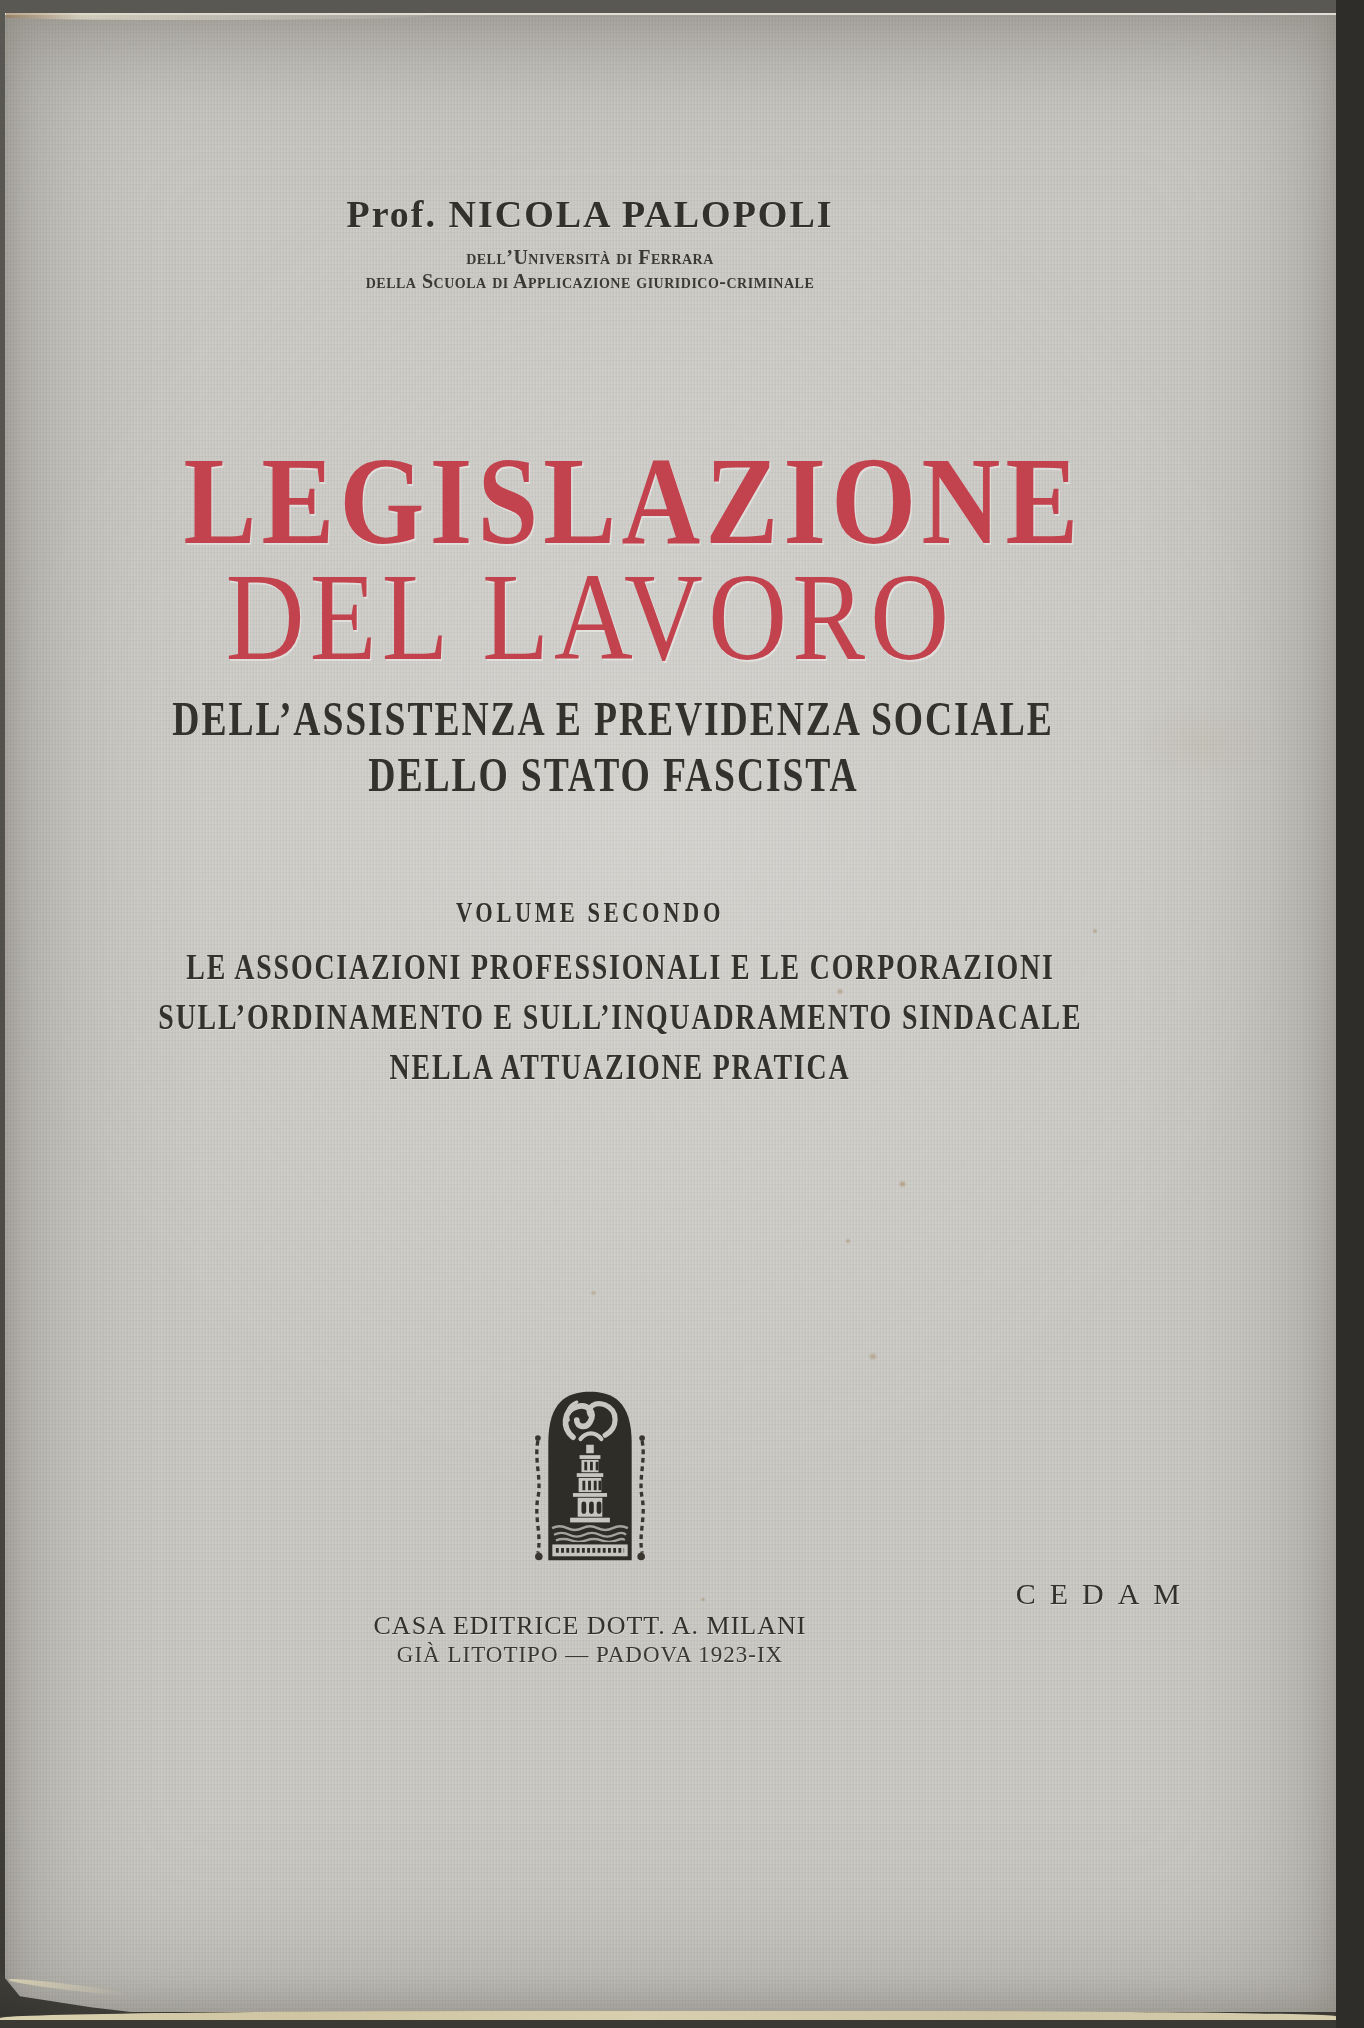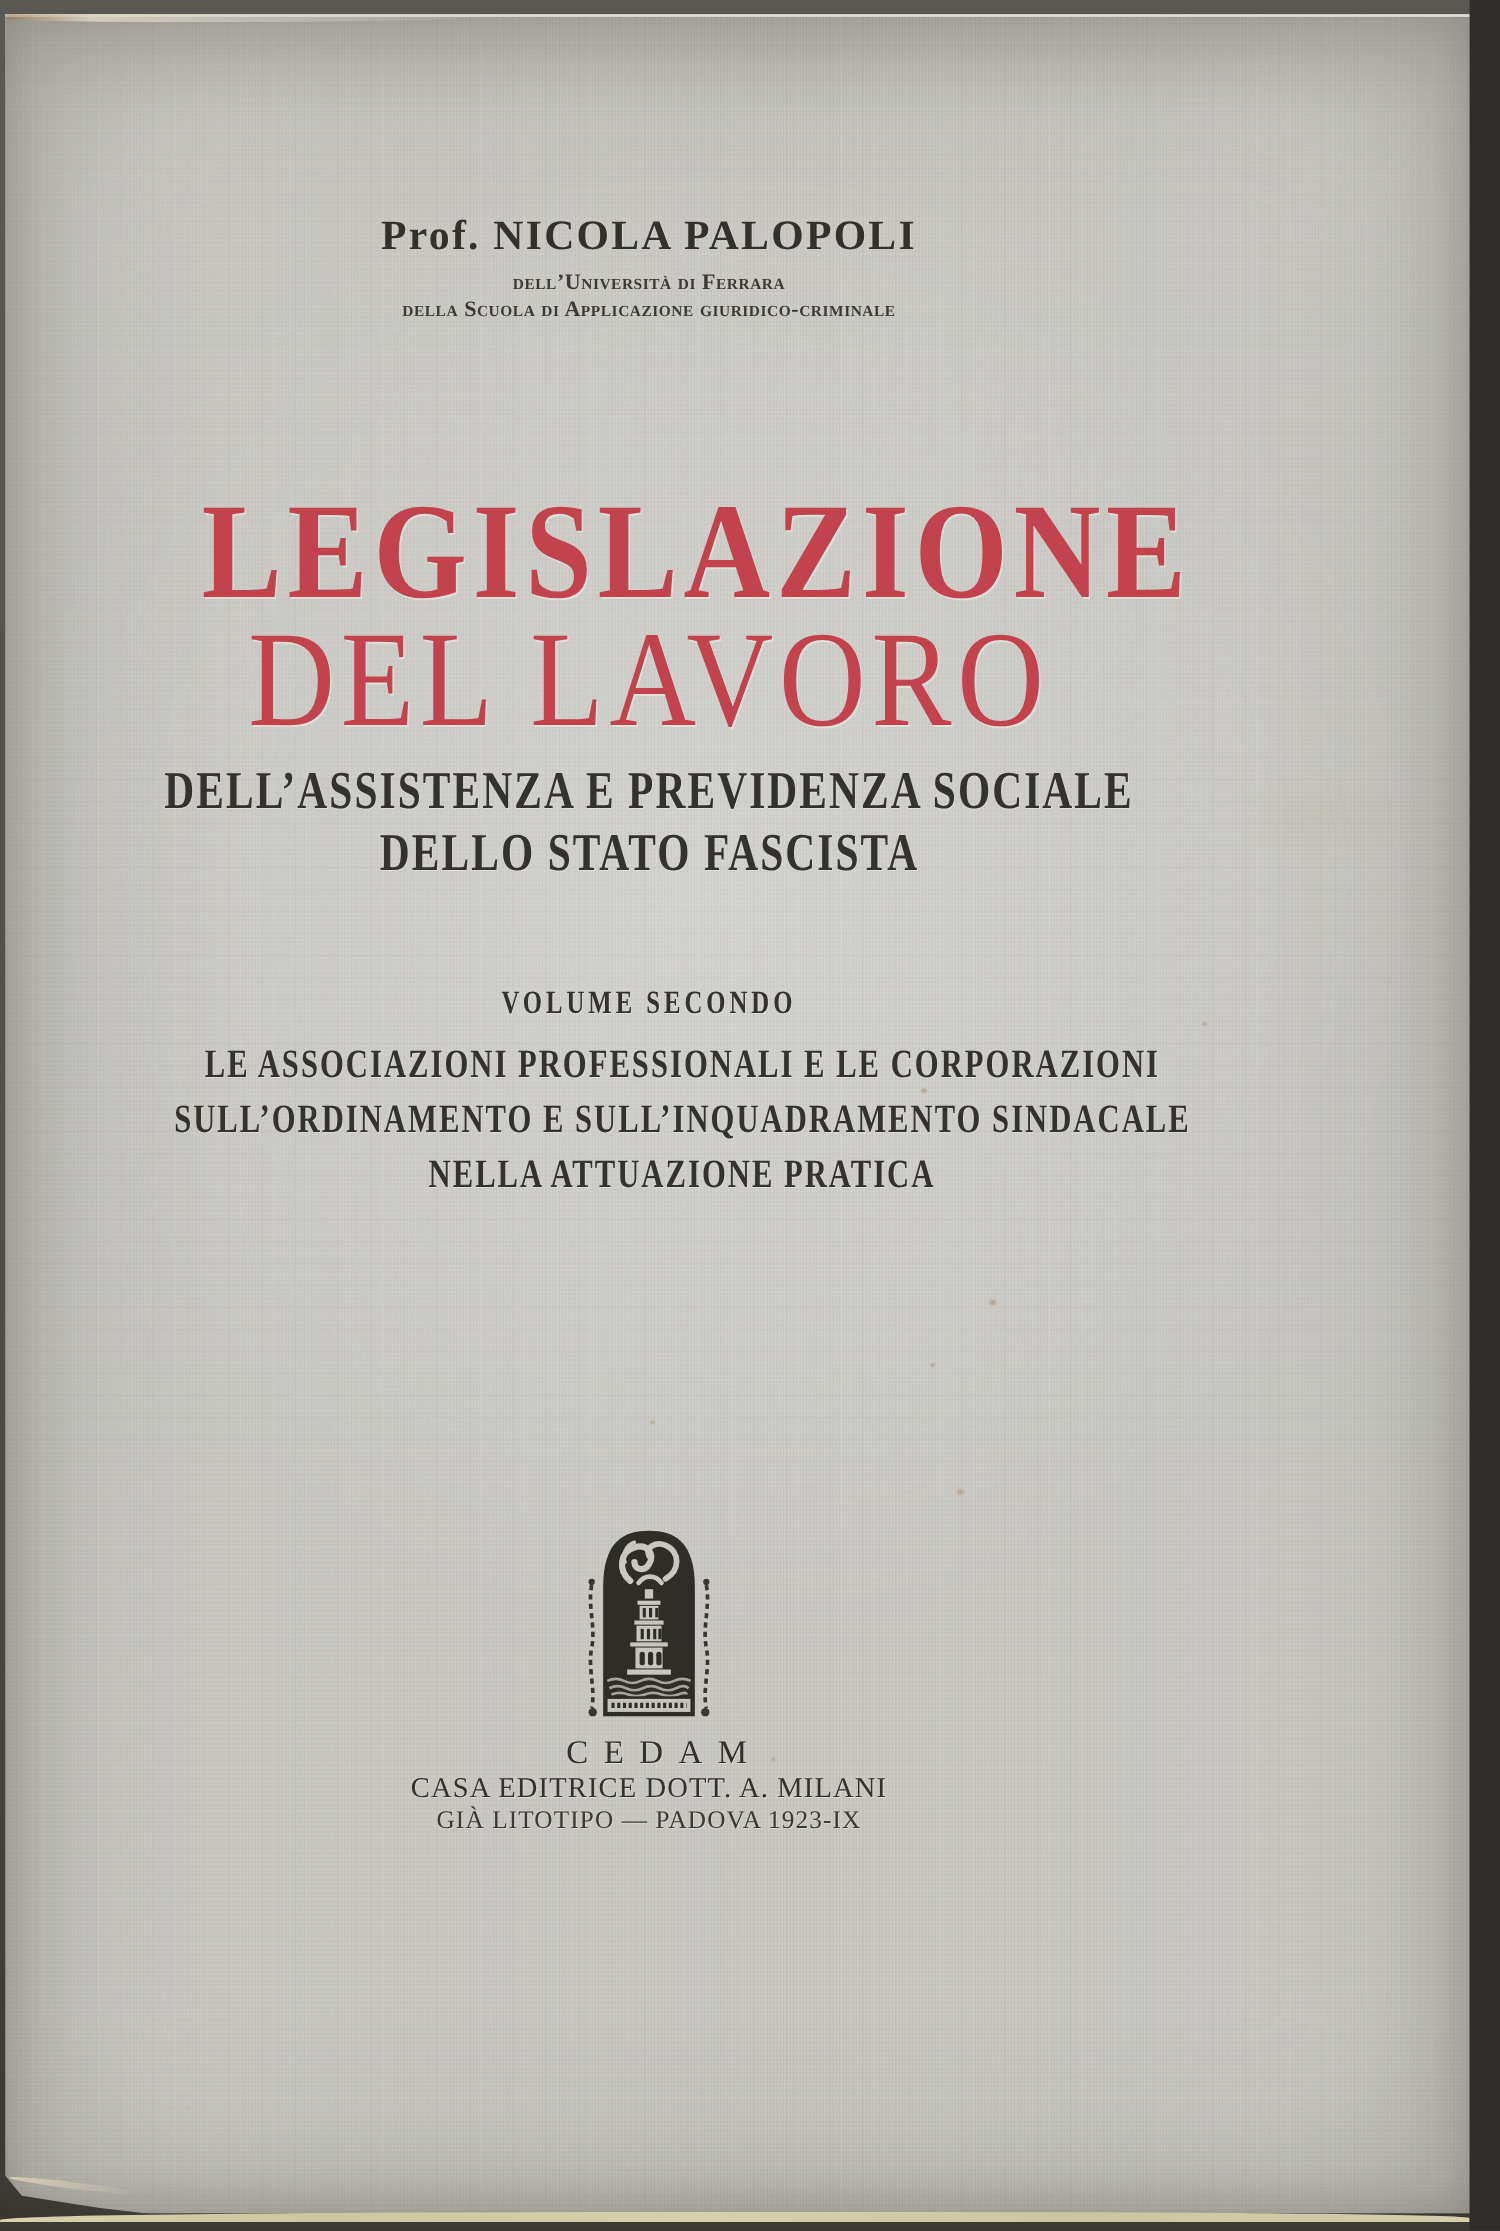--- a/index.html
+++ b/index.html
@@ -60,28 +60,28 @@
 
   .author{top:192px; font-size:38px; font-weight:700; letter-spacing:2px; color:#33312b;}
   .affil{top:246px; font-size:20px; font-weight:700; line-height:23.5px; letter-spacing:0.5px; font-variant:small-caps; color:#3b3933;}
 
   .title1{top:440px; font-size:124px; line-height:1; font-weight:700; color:#c2434e;
           text-shadow:1.5px 1.5px 0 rgba(255,255,255,0.38);margin-left:44px;}
   .title2{top:556px; font-size:124px; line-height:1; font-weight:400; color:#c2434e;
           text-shadow:1.5px 1.5px 0 rgba(255,255,255,0.38);}
   .titleSpan{display:inline-block; transform:scale(0.88,1); transform-origin:50% 50%; letter-spacing:6px;}
 
-  .subtitle{top:690px; font-size:41px; font-weight:700; line-height:56px; letter-spacing:2px; color:#34322c;}
+  .subtitle{top:690px; font-size:41px; font-weight:700; line-height:56px; letter-spacing:2px; color:#34322c;padding-left:23px;}
   .volume-label{top:899px; font-size:25px; font-weight:700; letter-spacing:4px;}
   .volume-lines{top:942px; font-size:31px; font-weight:700; line-height:50px; letter-spacing:2px;margin-left:30px;}
   .volume-lines p{margin:0; height:50px; line-height:50px;}
 
   .logo{position:absolute; left:520px; top:1386px; width:140px; height:180px;}
 
-  .pub-name{top:1577px; font-size:30px; letter-spacing:14px; padding-left:14px; font-weight:400; color:#33312c;}
+  .pub-name{top:1577px; font-size:30px; letter-spacing:14px; padding-left:14px; font-weight:400; color:#33312c;text-align:right;}
   .pub-line2{top:1611px; font-size:26px; letter-spacing:1px; font-weight:400; color:#33312c;}
   .pub-line3{top:1642px; font-size:23px; letter-spacing:1px; font-weight:400; color:#3a3832;}
 </style>
 </head>
 <body>
 
 <div class="scan">
   <div class="paper"></div>
   <div class="deckle-top"></div>
   <div class="corner-wedge"></div>

